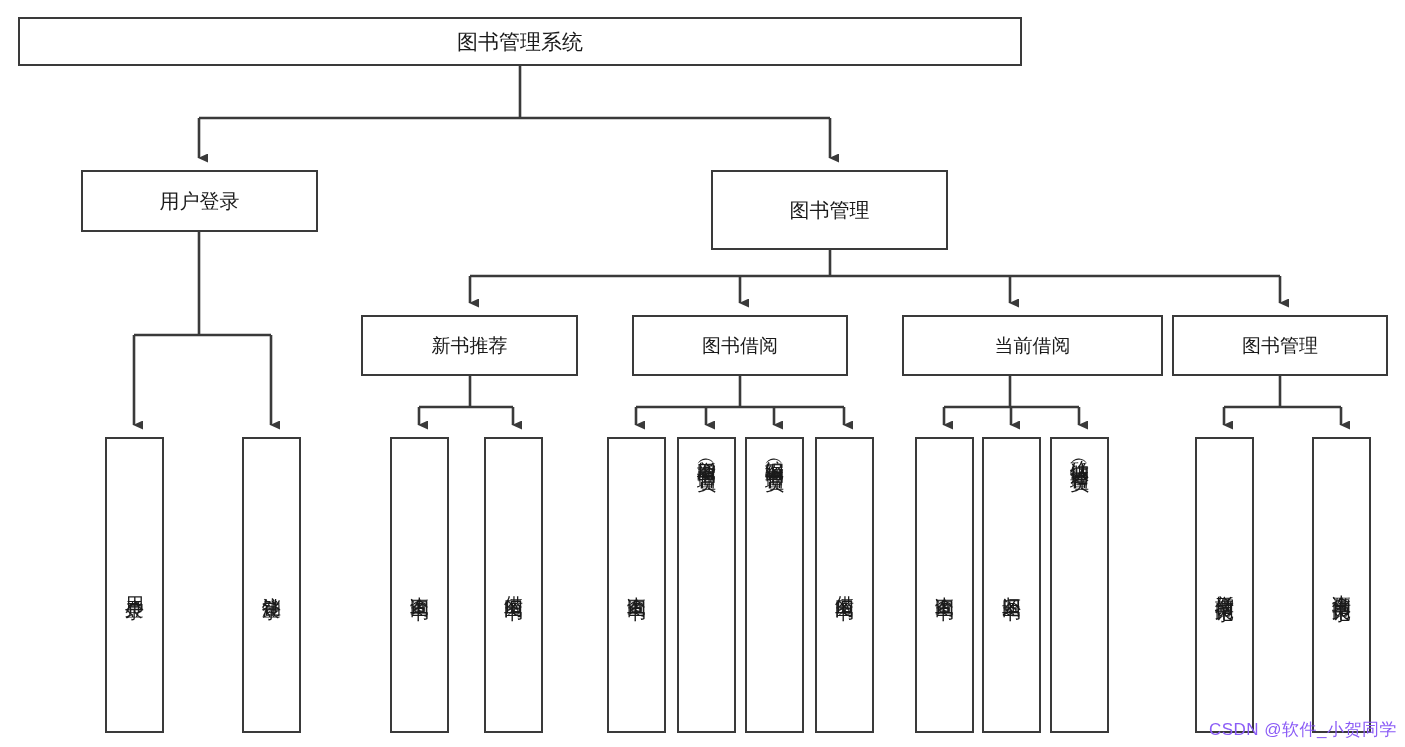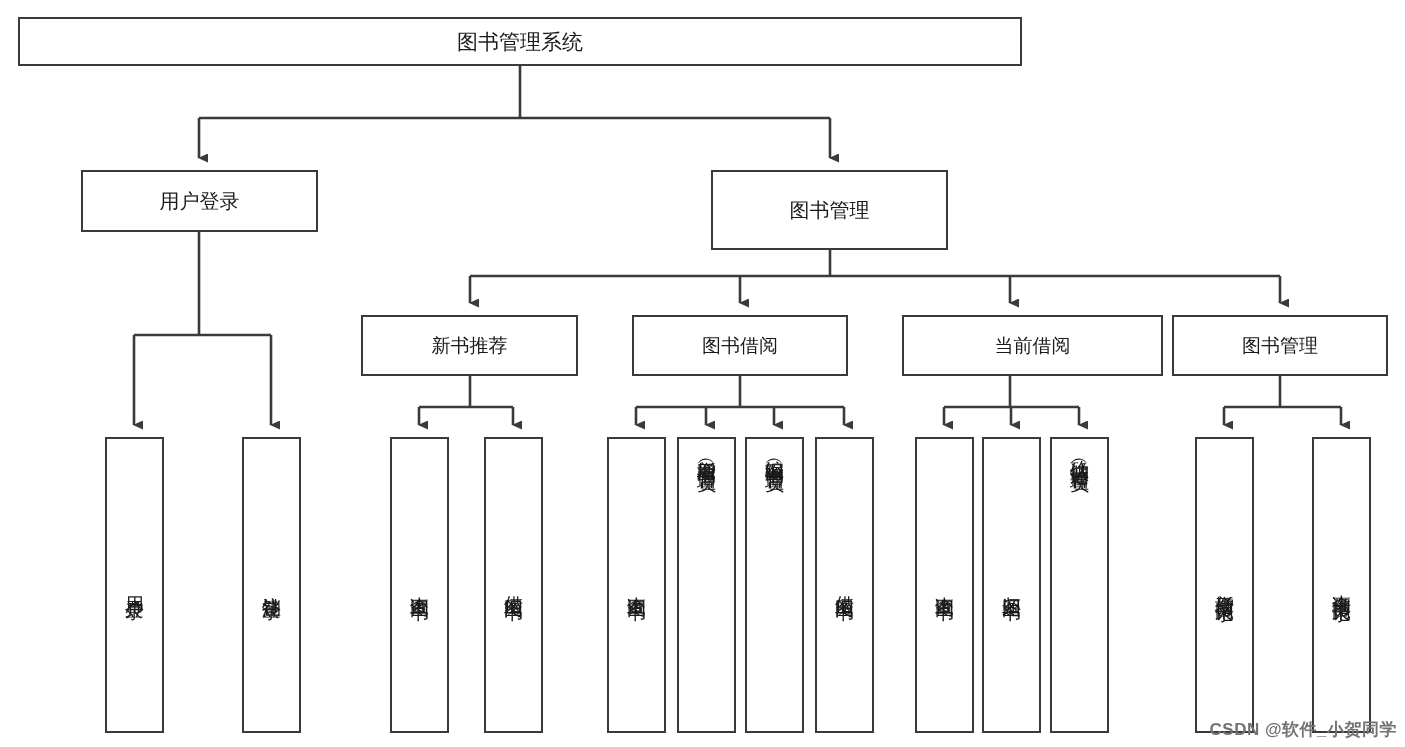--- a/index.html
+++ b/index.html
@@ -66,25 +66,24 @@
     max-height: 100%;
   }
   .node.leaf.top-align {
     align-items: flex-start;
   }
   #watermark {
     position: absolute;
     right: 8px;
     bottom: 6px;
     font-size: 17px;
-    color: #737373;
+    color: #8b5cf6;
     letter-spacing: 0.5px;
     white-space: nowrap;
     user-select: none;
-    font-weight: bold;
   }
 </style>
 </head>
 <body>
 
 <div id="diagram-root">
 
   <svg class="connectors" viewBox="0 0 1405 747" xmlns="http://www.w3.org/2000/svg">
     <defs>
       <marker id="arrowhead" markerWidth="9" markerHeight="10" refX="4.5" refY="9" orient="auto" markerUnits="userSpaceOnUse">

